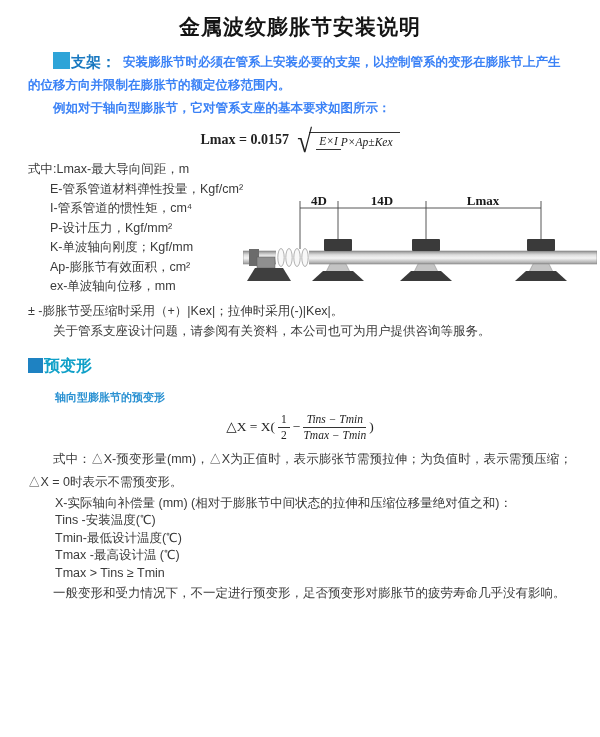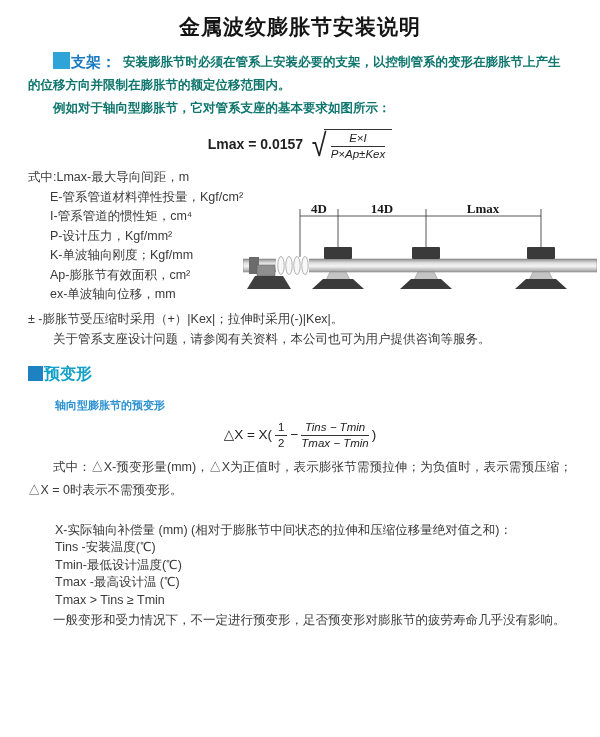--- a/index.html
+++ b/index.html
@@ -9,21 +9,21 @@
   }
   .page{width:600px;height:737px;background:#fff;position:relative;overflow:hidden;}
   .content{padding:0 28px;}
 
   .doc-title{
     text-align:center;font-size:21px;font-weight:bold;color:#141414;
     margin:13px 0 9px;letter-spacing:1px;
   }
 
   p{margin:0;font-size:12.5px;line-height:23px;}
-  .bold{font-weight:600;color:#0f766e;}
+  .bold{font-weight:600;color:#3b82f6;}
   .indent{text-indent:2em;}
   .justify{text-align:justify;}
 
   
   .lead{ text-indent:25px; }
   .sq1{
     display:inline-block;width:17px;height:17px;background:#2ea4d8;
     vertical-align:-3px;margin-right:1px;
   }
   .sec-head1{color:#1878c0;font-size:15px;font-weight:bold;margin-right:7px;vertical-align:-1px;}
@@ -31,50 +31,50 @@
   .sq2{
     display:inline-block;width:15px;height:15px;background:#1e82c2;
     vertical-align:-2px;margin-right:1px;
   }
   .sec-head2{color:#10a0c8;}
   .sub-head{font-size:11px;font-weight:bold;}
   .axial-head{color:#2a91d2;margin:13px 0 6px 27px;}
 
   
   .formula{
-    text-align:center;font-family:Liberation Sans, sans-serif;color:#222;
+    text-align:center;font-family:Liberation Serif, serif;color:#222;
     font-size:13.5px;
   }
   .f1{margin:9px 0 7px;}
   .f1-lhs{font-weight:bold;font-size:14px;}
   .sqrt{display:inline-flex;align-items:center;margin-left:5px;vertical-align:middle;}
   .sqrt-sym{font-size:27px;line-height:24px;margin-right:-3px;transform:scaleY(1.18);font-weight:400;}
   .sqrt-body{
-    border-top:1.4px solid #333;display:inline-flex;flex-direction:column;
+    border-top:1.4px solid #333;display:inline-flex;flex-direction:row;
     text-align:center;font-size:11.5px;line-height:13px;padding:2px 7px 0;font-style:italic;
   }
   .frac{
     display:inline-flex;flex-direction:column;text-align:center;
     vertical-align:middle;font-size:11.5px;line-height:13px;margin:0 3px;
   }
   .frac .num, .sqrt-body .num{border-bottom:1px solid #333;padding:0 3px 1px;}
   .frac .den, .sqrt-body .den{padding-top:1px;text-align:center;}
   .em{font-style:italic;}
   .f2{margin:8px 0 6px;}
 
   
   .defs-wrap{position:relative;margin-top:5px;min-height:132px;}
   .defs p{line-height:19.5px;}
   .defs .ind{padding-left:22px;}
   .pm-note{margin-top:4px;line-height:20px;}
   .consult{line-height:20px;}
 
   .diagram{position:absolute;left:215px;top:34px;}
 
-  .defs2{margin-top:20px;}
+  .defs2{margin-top:1px;}
   .defs2 p{line-height:17.5px;padding-left:27px;}
 </style>
 </head>
 <body>
 
 <div class="page">
   <h1 class="doc-title">金属波纹膨胀节安装说明</h1>
 
   <div class="content">
 

